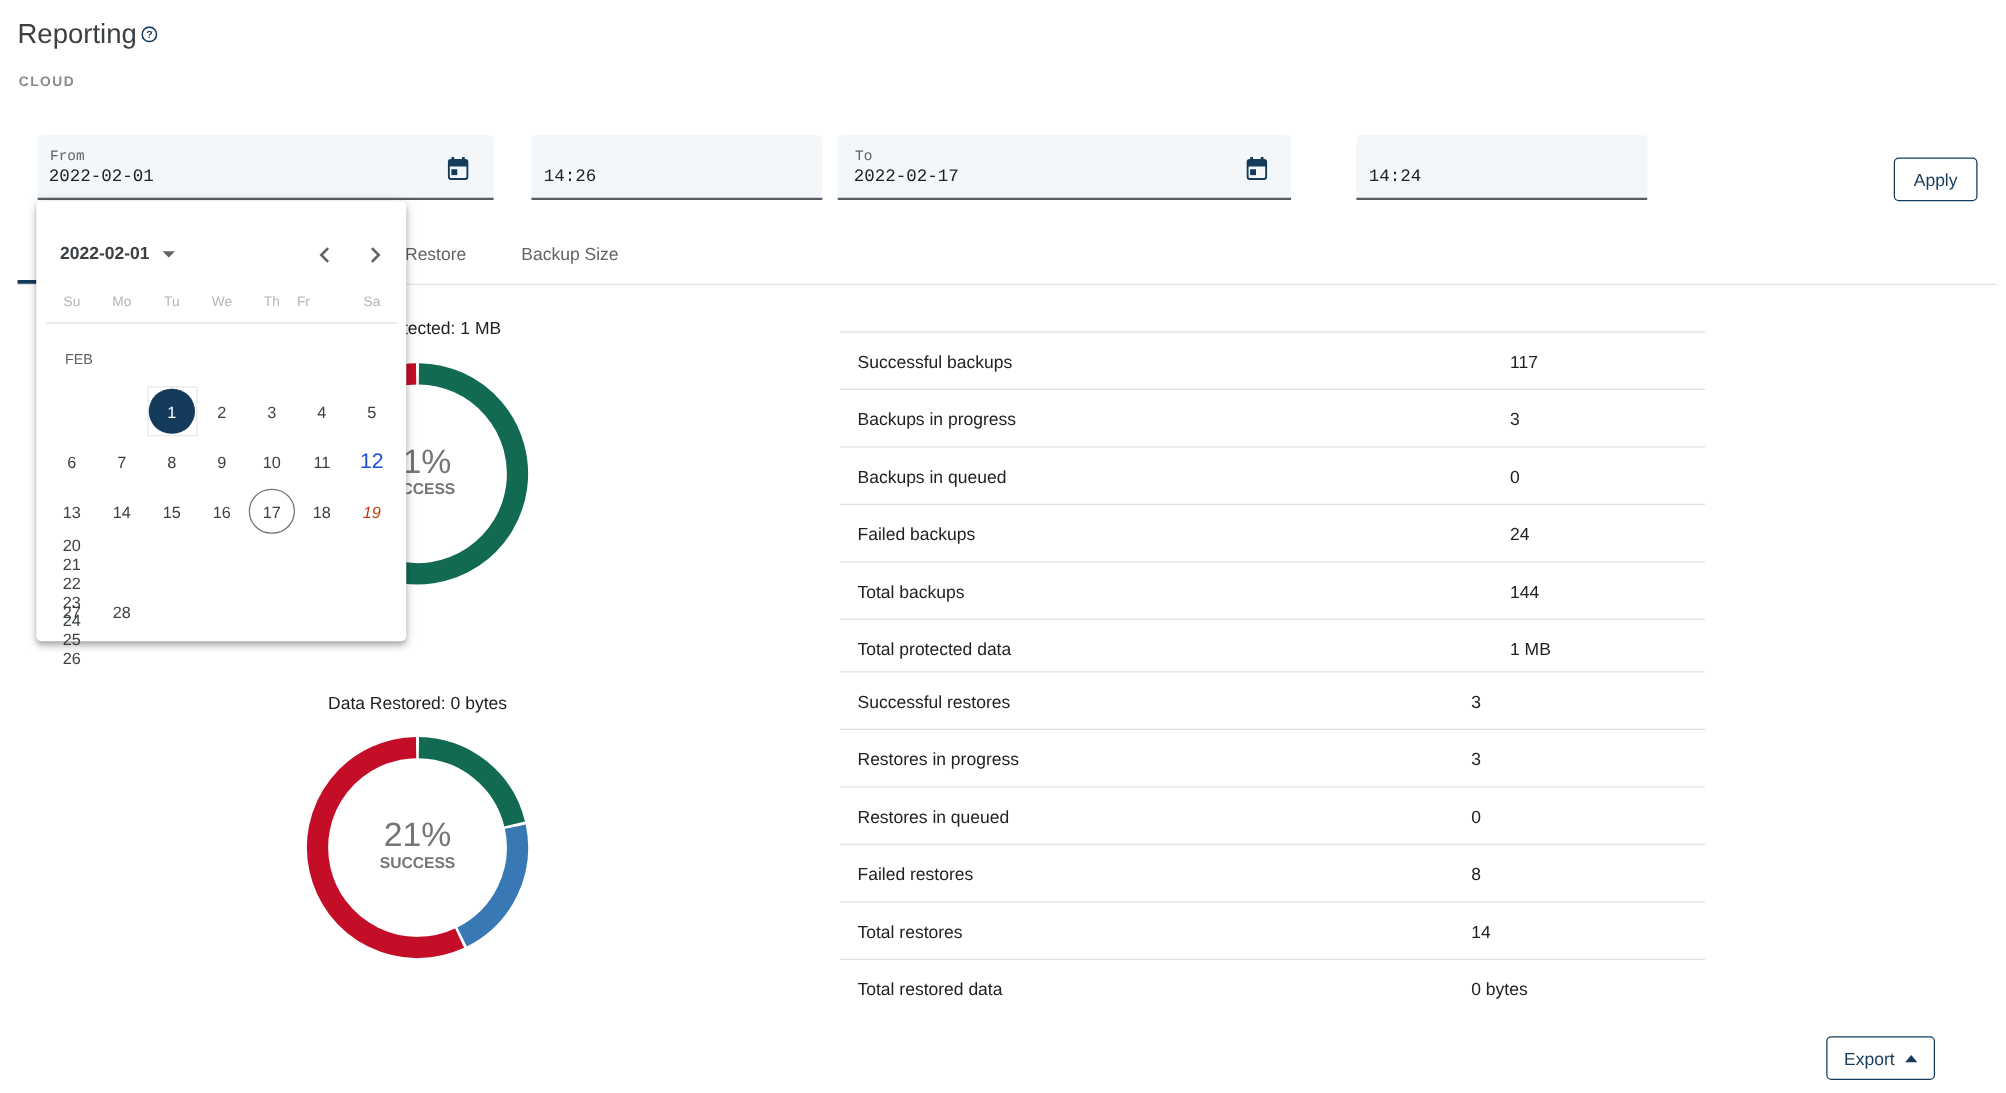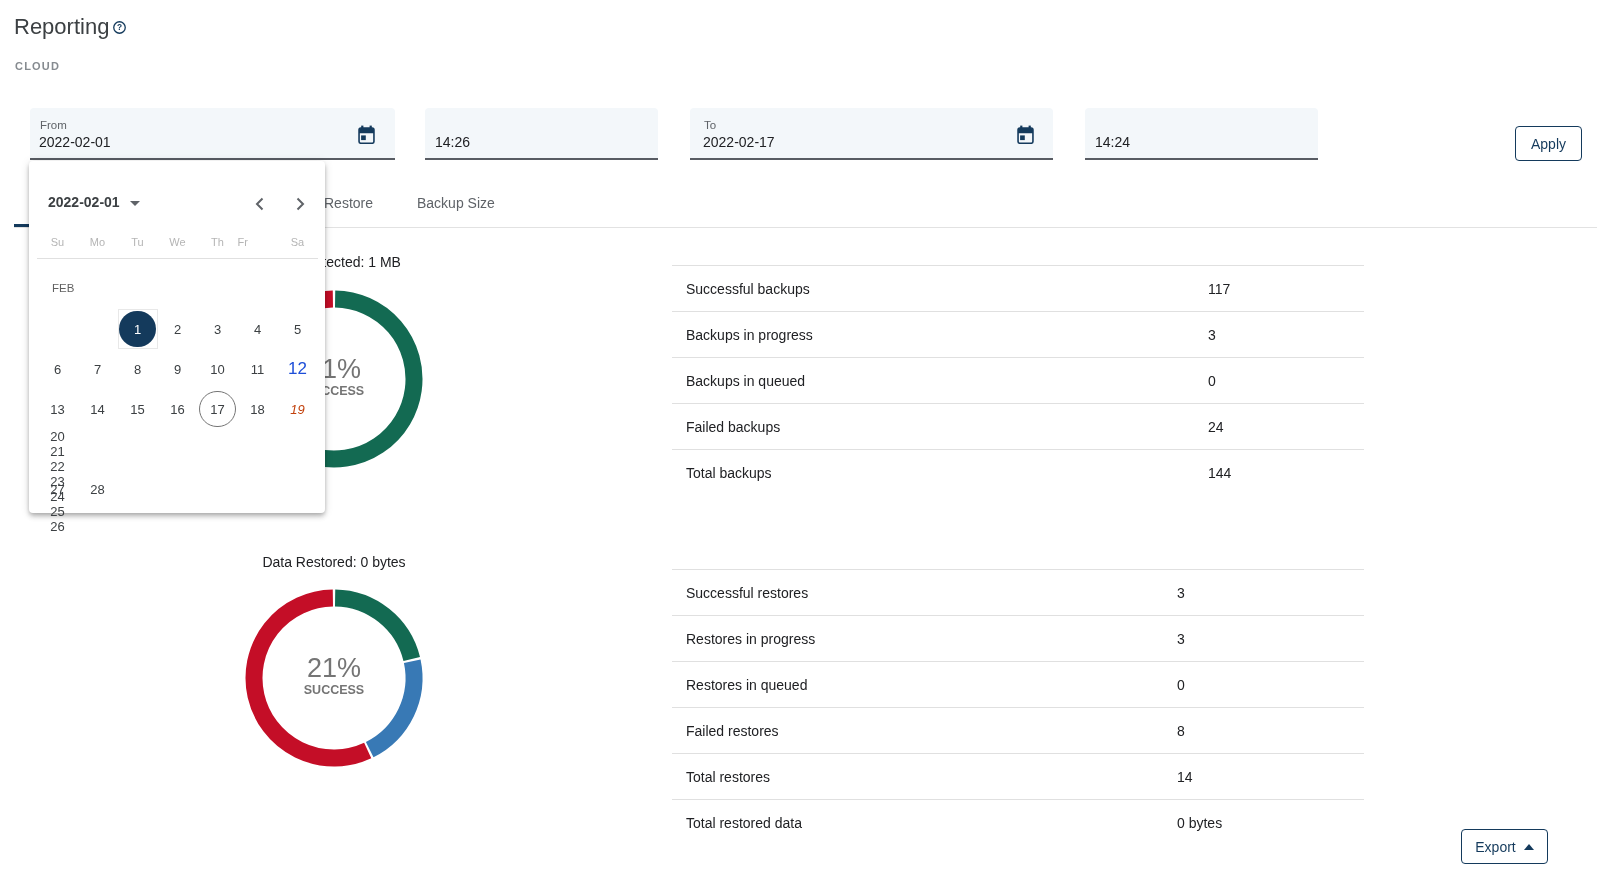--- a/index.html
+++ b/index.html
@@ -1,18 +1,18 @@
 <!DOCTYPE html>
 <html><head>
 <meta charset="utf-8">
 <style>
   html,body{margin:0;padding:0;}
   body{width:1605px;height:874px;background:#fff;font-family:"Liberation Sans",sans-serif;position:relative;overflow:hidden;}
   .abs{position:absolute;}
-  .field{position:absolute;top:108px;height:52px;background:#f3f7fa;border-bottom:2px solid #585c63;border-radius:4px 4px 0 0;box-sizing:border-box;}
+  .field{position:absolute;top:108px;height:52px;background:#f3f7fa;border-bottom:2px solid #585c63;border-radius:4px 4px 0 0;box-sizing:border-box;font-family:Liberation Mono, monospace;}
   .flabel{position:absolute;left:10px;top:10.5px;font-size:11.5px;color:#5f6368;}
   .fvalue{position:absolute;left:9px;top:25.5px;font-size:14px;color:#202124;}
   .calico{position:absolute;top:17px;}
   .btn{position:absolute;box-sizing:border-box;border:1.5px solid #143a5c;border-radius:4px;background:#fff;color:#143a5c;font-size:14px;display:flex;align-items:center;justify-content:center;}
   .tabtxt{position:absolute;top:195px;font-size:14px;color:#5f6368;}
   .ctitle{position:absolute;width:400px;left:134px;text-align:center;font-size:14px;color:#202124;}
   .pct{position:absolute;width:400px;left:134px;text-align:center;font-size:27px;line-height:1;color:#757575;}
   .succ{position:absolute;width:400px;left:134px;text-align:center;font-size:12.5px;font-weight:bold;line-height:1;color:#757575;}
   .tbl{position:absolute;left:672px;width:692px;}
   .row{position:relative;height:45px;border-top:1px solid #e0e0e0;}
@@ -38,21 +38,21 @@
       <rect x="3.2" y="0.6" width="2.2" height="4" fill="#143a5c"></rect>
       <rect x="11.6" y="0.6" width="2.2" height="4" fill="#143a5c"></rect>
       <rect x="1.05" y="3.05" width="14.9" height="15.2" rx="1.8" fill="none" stroke="#143a5c" stroke-width="1.6"></rect>
       <path fill="#143a5c" d="M1.05 8.2 V5.3 q0-2.25 2.25-2.25 h10.4 q2.25 0 2.25 2.25 v2.9 z"></path>
       <rect x="3.1" y="10.4" width="4.7" height="4.7" fill="#143a5c"></rect>
     </svg>
   </div>
   <div class="field" style="left:425px;width:233px;">
     <div class="fvalue" style="left:10px;">14:26</div>
   </div>
-  <div class="field" style="left:690px;width:363px;">
+  <div class="field" style="left:670px;width:363px;">
     <div class="flabel" style="left:14px;">To</div>
     <div class="fvalue" style="left:13px;">2022-02-17</div>
     <svg class="calico" style="left:327px;" width="17" height="19" viewBox="0 0 17 19">
       <rect x="3.2" y="0.6" width="2.2" height="4" fill="#143a5c"></rect>
       <rect x="11.6" y="0.6" width="2.2" height="4" fill="#143a5c"></rect>
       <rect x="1.05" y="3.05" width="14.9" height="15.2" rx="1.8" fill="none" stroke="#143a5c" stroke-width="1.6"></rect>
       <path fill="#143a5c" d="M1.05 8.2 V5.3 q0-2.25 2.25-2.25 h10.4 q2.25 0 2.25 2.25 v2.9 z"></path>
       <rect x="3.1" y="10.4" width="4.7" height="4.7" fill="#143a5c"></rect>
     </svg>
   </div>
@@ -98,22 +98,26 @@
       <span class="rval">0</span>
     </div>
     <div class="row">
       <span class="rlab">Failed backups</span>
       <span class="rval">24</span>
     </div>
     <div class="row">
       <span class="rlab">Total backups</span>
       <span class="rval">144</span>
     </div>
-  </div>
-  <div class="tbl t2" style="top:537px;margin-top:32px;">
+    <div class="row">
+      <span class="rlab">Total protected data</span>
+      <span class="rval">1 MB</span>
+    </div>
+  </div>
+  <div class="tbl t2" style="top:537px;">
     <div class="row">
       <span class="rlab">Successful restores</span>
       <span class="rval">3</span>
     </div>
     <div class="row">
       <span class="rlab">Restores in progress</span>
       <span class="rval">3</span>
     </div>
     <div class="row">
       <span class="rlab">Restores in queued</span>

